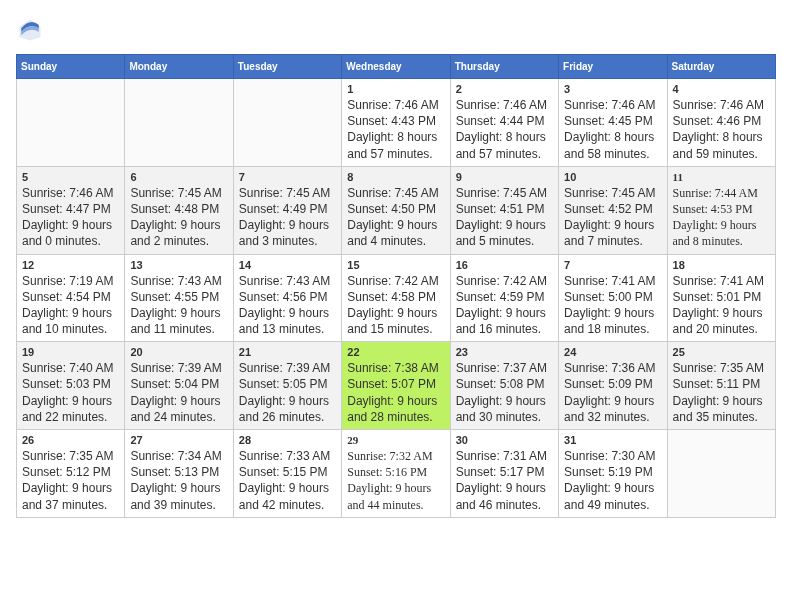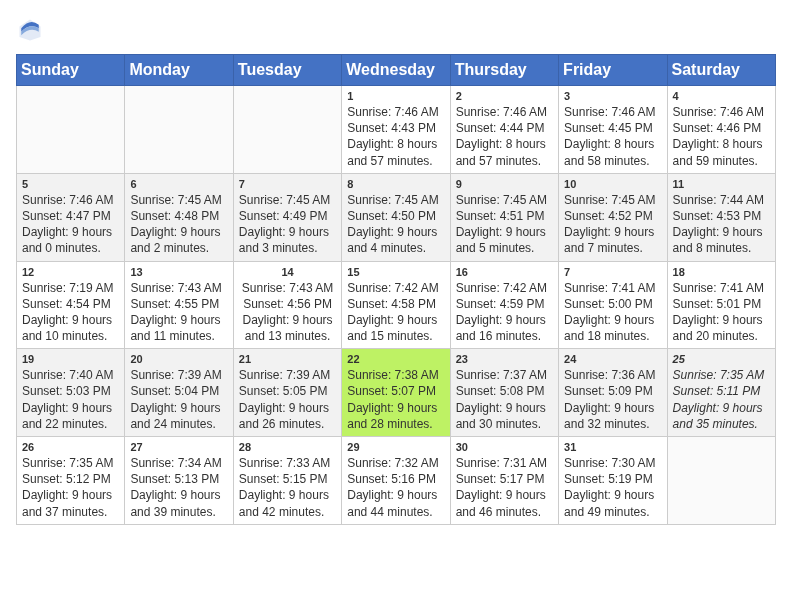--- a/index.html
+++ b/index.html
@@ -45,21 +45,21 @@
       color: #555;
     }
     .calendar {
       width: 100%;
       border-collapse: collapse;
       border: 1px solid #ccc;
     }
     .calendar th {
       background-color: #4472c4;
       color: #fff;
-      font-size: 16px;
+      font-size: 10px;
       font-weight: bold;
       padding: 6px 4px;
       text-align: left;
       border: 1px solid #3a62aa;
     }
     .calendar td {
       vertical-align: top;
       border: 1px solid #ccc;
       padding: 4px 5px;
       font-size: 10px;
@@ -192,21 +192,21 @@
 Daylight: 9 hours
 and 5 minutes.</div>
         </td>
         <td style="background-color: rgb(242, 242, 242);">
           <span class="day-number">10</span>
           <div class="day-info">Sunrise: 7:45 AM
 Sunset: 4:52 PM
 Daylight: 9 hours
 and 7 minutes.</div>
         </td>
-        <td style="background-color: rgb(242, 242, 242);">
+        <td style="background-color: rgb(242, 242, 242); font-family: Liberation Serif, serif;">
           <span class="day-number">11</span>
           <div class="day-info">Sunrise: 7:44 AM
 Sunset: 4:53 PM
 Daylight: 9 hours
 and 8 minutes.</div>
         </td>
       </tr>
       <tr>
         <td style="background-color: rgb(255, 255, 255);">
           <span class="day-number">12</span>
@@ -215,21 +215,21 @@
 Daylight: 9 hours
 and 10 minutes.</div>
         </td>
         <td style="background-color: rgb(255, 255, 255);">
           <span class="day-number">13</span>
           <div class="day-info">Sunrise: 7:43 AM
 Sunset: 4:55 PM
 Daylight: 9 hours
 and 11 minutes.</div>
         </td>
-        <td style="background-color: rgb(255, 255, 255); text-align: center;">
+        <td style="background-color: rgb(255, 255, 255);">
           <span class="day-number">14</span>
           <div class="day-info">Sunrise: 7:43 AM
 Sunset: 4:56 PM
 Daylight: 9 hours
 and 13 minutes.</div>
         </td>
         <td style="background-color: rgb(255, 255, 255);">
           <span class="day-number">15</span>
           <div class="day-info">Sunrise: 7:42 AM
 Sunset: 4:58 PM
@@ -294,21 +294,21 @@
 Daylight: 9 hours
 and 30 minutes.</div>
         </td>
         <td style="background-color: rgb(242, 242, 242);">
           <span class="day-number">24</span>
           <div class="day-info">Sunrise: 7:36 AM
 Sunset: 5:09 PM
 Daylight: 9 hours
 and 32 minutes.</div>
         </td>
-        <td style="background-color: rgb(242, 242, 242); font-style: italic;">
+        <td style="background-color: rgb(242, 242, 242);">
           <span class="day-number">25</span>
           <div class="day-info">Sunrise: 7:35 AM
 Sunset: 5:11 PM
 Daylight: 9 hours
 and 35 minutes.</div>
         </td>
       </tr>
       <tr>
         <td style="background-color: rgb(255, 255, 255);">
           <span class="day-number">26</span>
@@ -324,21 +324,21 @@
 Daylight: 9 hours
 and 39 minutes.</div>
         </td>
         <td style="background-color: rgb(255, 255, 255);">
           <span class="day-number">28</span>
           <div class="day-info">Sunrise: 7:33 AM
 Sunset: 5:15 PM
 Daylight: 9 hours
 and 42 minutes.</div>
         </td>
-        <td style="background-color: rgb(255, 255, 255);">
+        <td style="background-color: rgb(255, 255, 255); font-family: Liberation Serif, serif;">
           <span class="day-number">29</span>
           <div class="day-info">Sunrise: 7:32 AM
 Sunset: 5:16 PM
 Daylight: 9 hours
 and 44 minutes.</div>
         </td>
         <td style="background-color: rgb(255, 255, 255);">
           <span class="day-number">30</span>
           <div class="day-info">Sunrise: 7:31 AM
 Sunset: 5:17 PM

